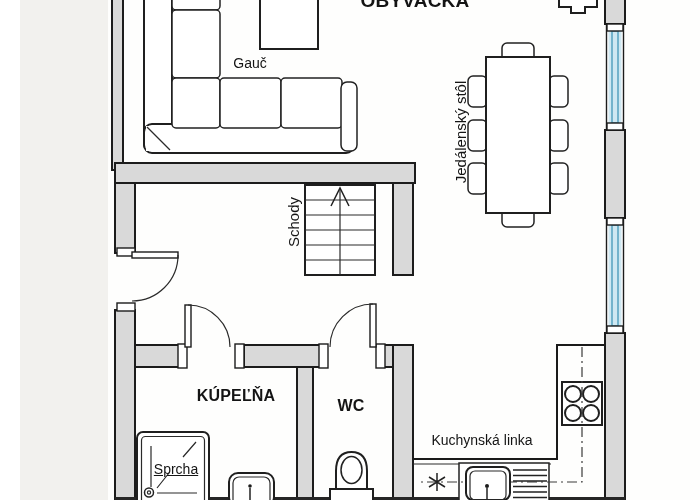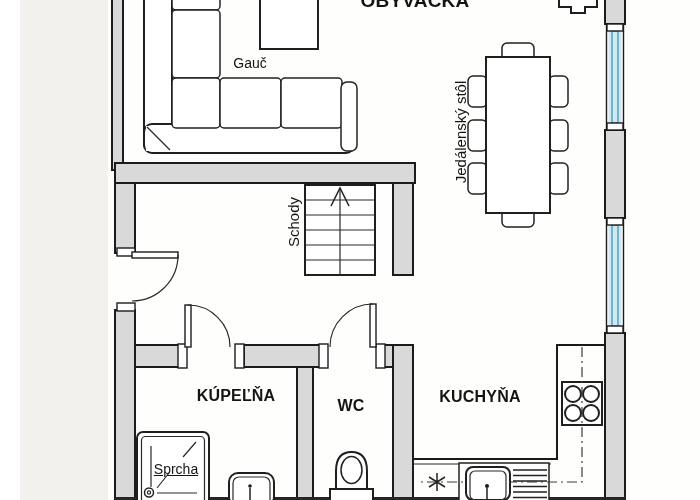--- a/index.html
+++ b/index.html
@@ -162,19 +162,19 @@
     <g>
       <path class="furn2" d="M316,490 V471 Q316,452 331.5,452 Q347,452 347,471 V490 Z"></path>
       <ellipse class="thin15" cx="331.5" cy="470" rx="10.5" ry="13.5"></ellipse>
       <rect class="furn2" x="310" y="489" width="43" height="13"></rect>
     </g>
   </svg>
 
   <div class="label room" style="left:395px;top:0;transform:translate(-50%,-45%);font-size:19px;">OBÝVAČKA</div>
   <div class="label room" style="left:194px;top:396px;padding-left:44px;">KÚPEĽŇA</div>
   <div class="label room" style="left:331px;top:406px;">WC</div>
-  <div class="label room" style="left:460px;top:397px;">KUCHYŇA</div>
 
   <div class="label fix" style="left:230px;top:63px;font-size:14px;">Gauč</div>
   <div class="label fix vert" style="left:440px;top:132px;font-size:15px;">Jedálenský stôl</div>
   <div class="label fix vert" style="left:273px;top:222px;font-size:15px;">Schody</div>
+  <div class="label fix" style="left:462px;top:440px;">Kuchynská linka</div>
   <div class="label fix" style="left:156px;top:469px;text-decoration:underline;">Sprcha</div>
 </div>
 
 </body></html>

